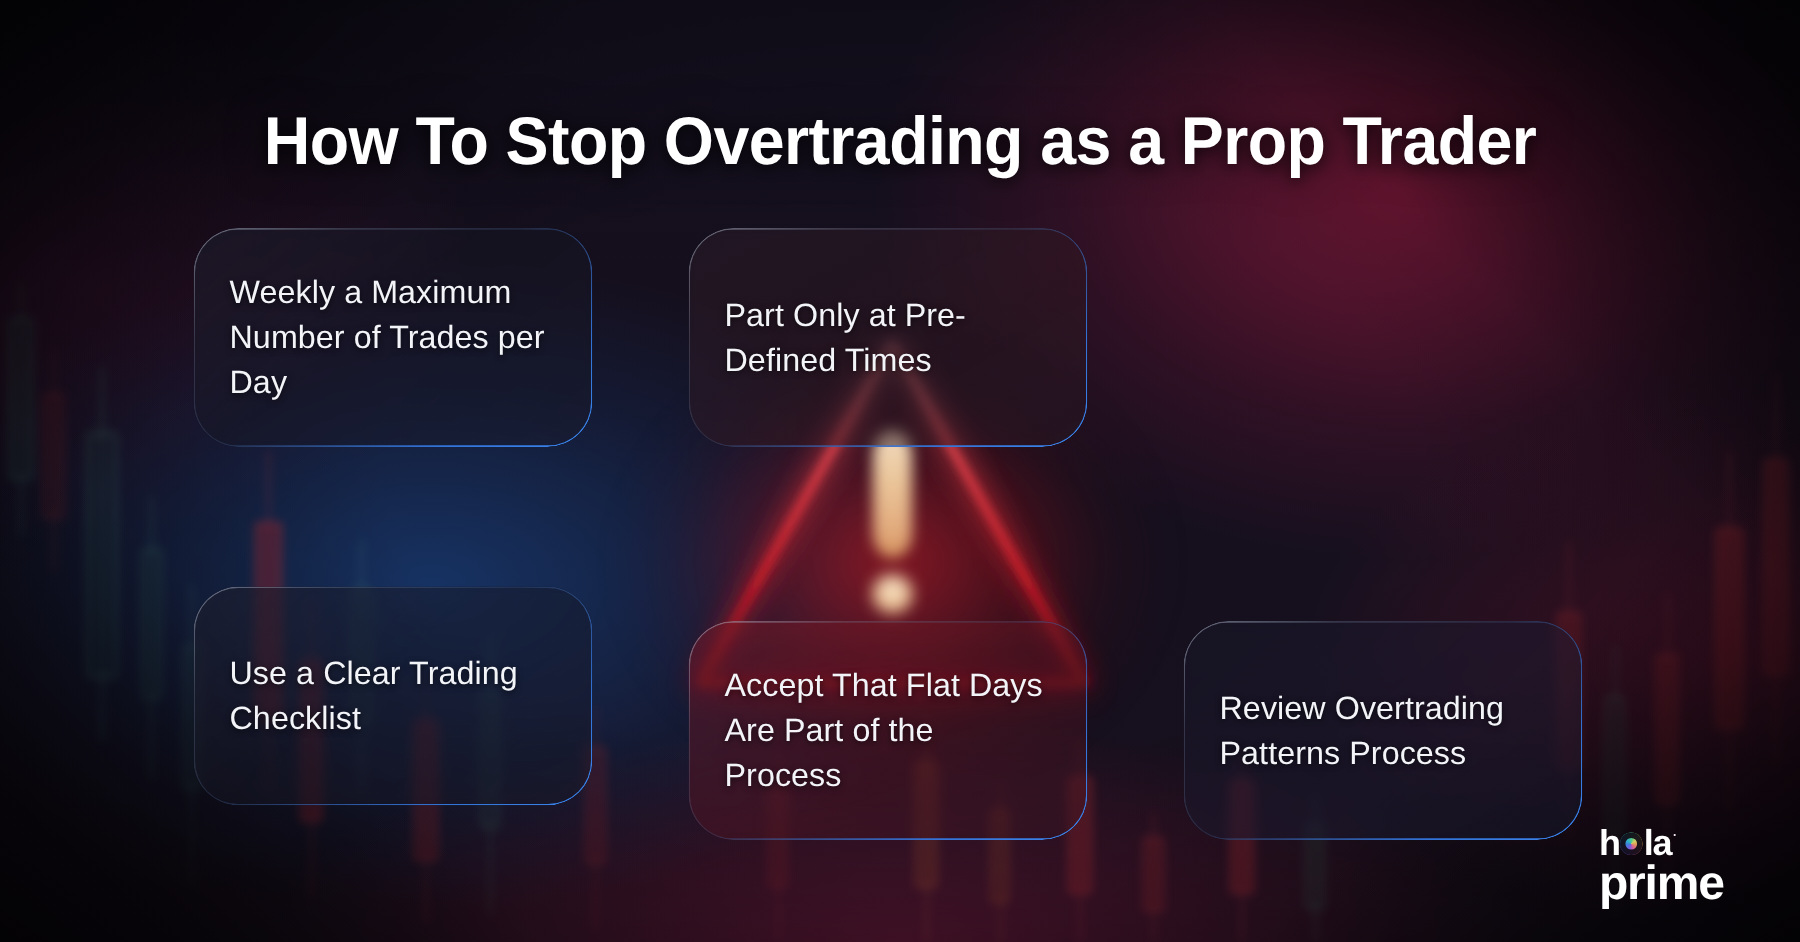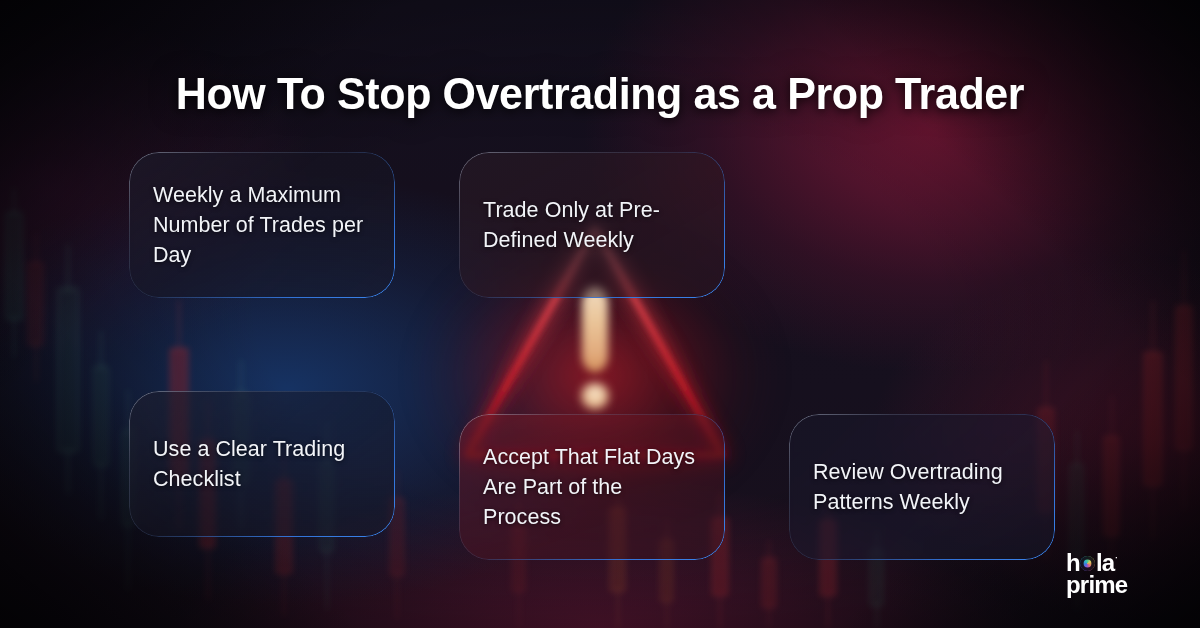--- a/index.html
+++ b/index.html
@@ -204,21 +204,21 @@
     top: 552px;
     width: 104px;
     color: #ffffff;
     font-family: "Liberation Sans", sans-serif;
     font-weight: 700;
     line-height: 0.93;
     letter-spacing: -0.8px;
   }
   .logo-row { position: relative; display: flex; align-items: baseline; }
   .logo-hola { font-size: 24px; display: flex; align-items: baseline; }
-  .logo-prime { font-size: 24px; }
+  .logo-prime { font-size: 32px; }
   .logo-o {
     display: inline-block;
     width: 15px;
     height: 15px;
     border-radius: 50%;
     position: relative;
     top: 0px;
     margin: 0 0.5px;
     background: conic-gradient(from 200deg,
         #7a5ce0 0%, #3d7ddc 16%, #2fb6c8 32%, #56c98a 46%,
@@ -369,30 +369,30 @@
   </div>
 
   <div class="bg-vignette"></div>
 
   <h1 class="title">How To Stop Overtrading as a Prop Trader</h1>
 
   <div class="card c1">
     <div class="card-label">Weekly a Maximum Number of Trades per Day</div>
   </div>
   <div class="card c2">
-    <div class="card-label">Trade Only at Pre-Defined Weekly</div>
+    <div class="card-label">Part Only at Pre-Defined Times</div>
   </div>
   <div class="card c4">
     <div class="card-label">Use a Clear Trading Checklist</div>
   </div>
   <div class="card c5">
     <div class="card-label">Accept That Flat Days Are Part of the Process</div>
   </div>
   <div class="card c6">
-    <div class="card-label">Review Overtrading Patterns Weekly</div>
+    <div class="card-label">Review Overtrading Patterns Process</div>
   </div>
 
   <div class="logo">
     <div class="logo-row">
       <span class="logo-hola">h</span>
       <span class="logo-o"></span>
       <span class="logo-hola">la</span>
       <span class="logo-reg">·</span>
     </div>
     <div class="logo-row">

